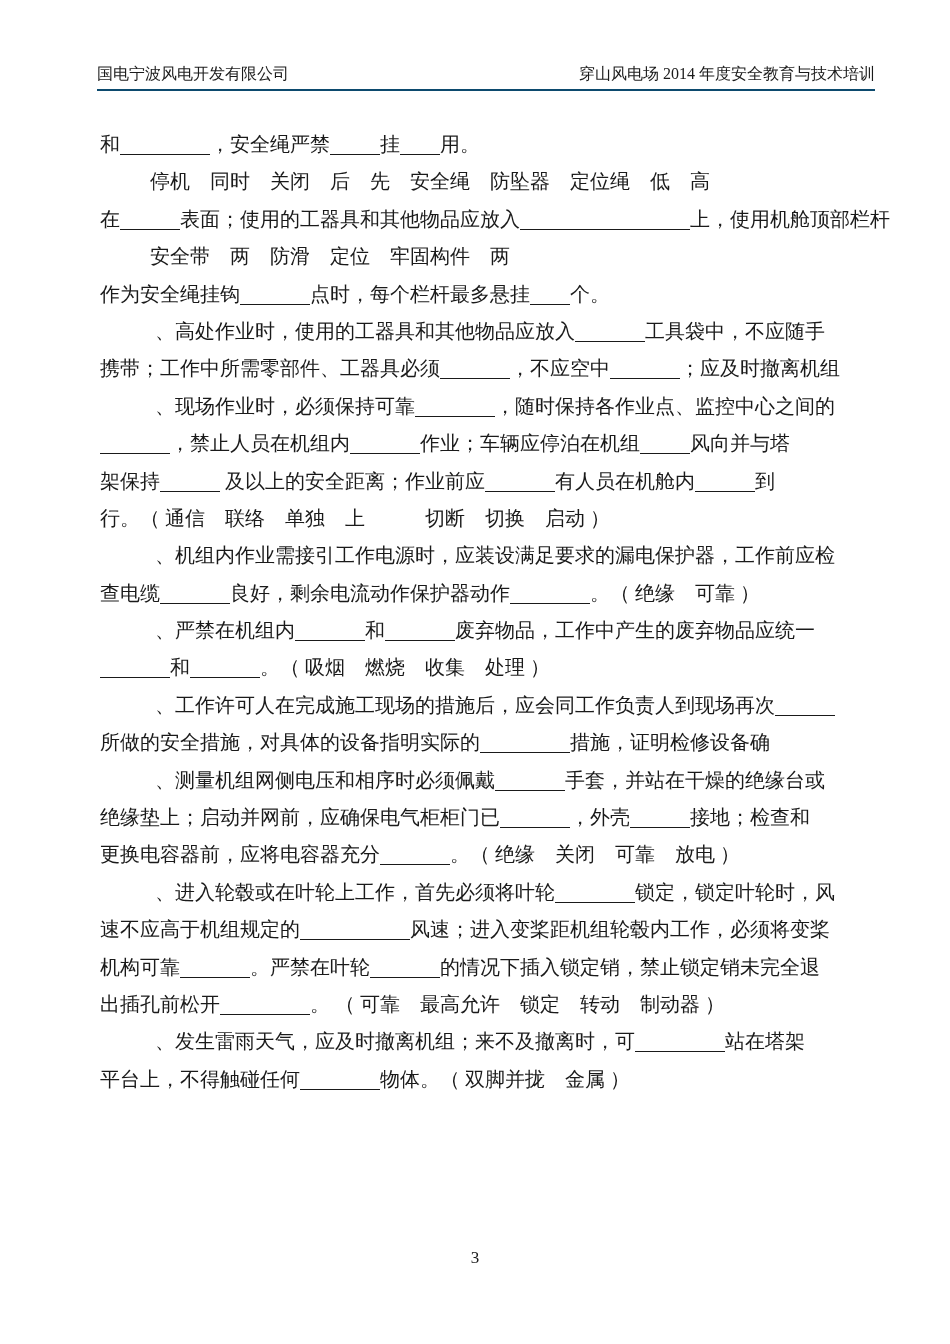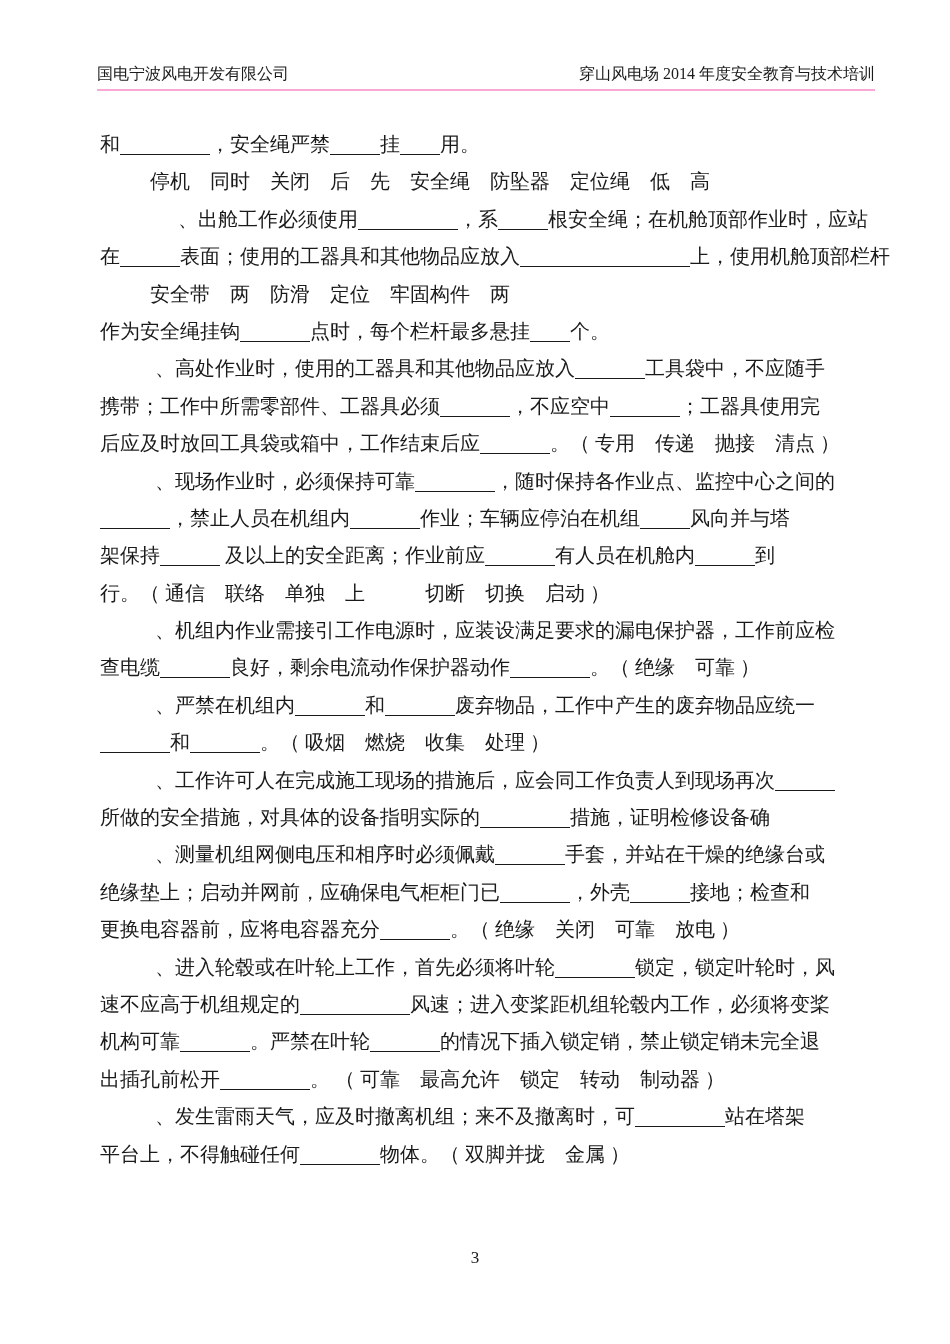--- a/index.html
+++ b/index.html
@@ -11,21 +11,21 @@
     font-family:"Liberation Serif","DejaVu Serif",serif;
     color:#1a1a1a;
     overflow:hidden;
   }
   .header{
     position:absolute;
     left:97px;right:75px;top:63px;
     display:flex;justify-content:space-between;align-items:flex-end;
     font-size:16px;line-height:22px;
     padding-bottom:4px;
-    border-bottom:2px solid #f9a8d4;
+    border-bottom:2px solid #0c4a6e;
     white-space:nowrap;
   }
   .doc-body{
     position:absolute;
     left:100px;top:126px;width:790px;
     font-size:20px;
   }
   .line{
     height:37.4px;
     line-height:37.4px;
@@ -54,27 +54,25 @@
 <div class="page">
 
   <div class="header">
     <span>国电宁波风电开发有限公司</span>
     <span>穿山风电场 2014 年度安全教育与技术培训</span>
   </div>
 
   <div class="doc-body">
       <div class="line cont"><span>和</span><span class="blank" style="width: 90px;"></span><span>，安全绳严禁</span><span class="blank" style="width: 50px;"></span><span>挂</span><span class="blank" style="width: 40px;"></span><span>用。</span></div>
       <div class="line opt"><span>停机</span><span class="wsp" style="width: 20px;"></span><span>同时</span><span class="wsp" style="width: 20px;"></span><span>关闭</span><span class="wsp" style="width: 20px;"></span><span>后</span><span class="wsp" style="width: 20px;"></span><span>先</span><span class="wsp" style="width: 20px;"></span><span>安全绳</span><span class="wsp" style="width: 20px;"></span><span>防坠器</span><span class="wsp" style="width: 20px;"></span><span>定位绳</span><span class="wsp" style="width: 20px;"></span><span>低</span><span class="wsp" style="width: 20px;"></span><span>高</span></div>
-      <div class="line qdeep"><span>、出舱工作必须使用</span><span class="blank" style="width: 100px;"></span><span>，系</span><span class="blank" style="width: 50px;"></span><span>根安全绳；在机舱顶部作业时，应站</span></div>
       <div class="line cont"><span>在</span><span class="blank" style="width: 60px;"></span><span>表面；使用的工器具和其他物品应放入</span><span class="blank" style="width: 170px;"></span><span>上，使用机舱顶部栏杆</span></div>
       <div class="line opt"><span>安全带</span><span class="wsp" style="width: 20px;"></span><span>两</span><span class="wsp" style="width: 20px;"></span><span>防滑</span><span class="wsp" style="width: 20px;"></span><span>定位</span><span class="wsp" style="width: 20px;"></span><span>牢固构件</span><span class="wsp" style="width: 20px;"></span><span>两</span></div>
       <div class="line cont"><span>作为安全绳挂钩</span><span class="blank" style="width: 70px;"></span><span>点时，每个栏杆最多悬挂</span><span class="blank" style="width: 40px;"></span><span>个。</span></div>
       <div class="line q"><span>、高处作业时，使用的工器具和其他物品应放入</span><span class="blank" style="width: 70px;"></span><span>工具袋中，不应随手</span></div>
-      <div class="line cont"><span>携带；工作中所需零部件、工器具必须</span><span class="blank" style="width: 70px;"></span><span>，不应空中</span><span class="blank" style="width: 70px;"></span><span>；工器具使用完</span></div>
-      <div class="line cont"><span>后应及时放回工具袋或箱中，工作结束后应</span><span class="blank" style="width: 70px;"></span><span>。（ 专用</span><span class="wsp" style="width: 20px;"></span><span>传递</span><span class="wsp" style="width: 20px;"></span><span>抛接</span><span class="wsp" style="width: 20px;"></span><span>清点 ）</span></div>
+      <div class="line cont"><span>携带；工作中所需零部件、工器具必须</span><span class="blank" style="width: 70px;"></span><span>，不应空中</span><span class="blank" style="width: 70px;"></span><span>；应及时撤离机组</span></div>
       <div class="line q"><span>、现场作业时，必须保持可靠</span><span class="blank" style="width: 80px;"></span><span>，随时保持各作业点、监控中心之间的</span></div>
       <div class="line cont"><span class="blank" style="width: 70px;"></span><span>，禁止人员在机组内</span><span class="blank" style="width: 70px;"></span><span>作业；车辆应停泊在机组</span><span class="blank" style="width: 50px;"></span><span>风向并与塔</span></div>
       <div class="line cont"><span>架保持</span><span class="blank" style="width: 60px;"></span><span> 及以上的安全距离；作业前应</span><span class="blank" style="width: 70px;"></span><span>有人员在机舱内</span><span class="blank" style="width: 60px;"></span><span>到</span></div>
       <div class="line cont"><span>行。（ 通信</span><span class="wsp" style="width: 20px;"></span><span>联络</span><span class="wsp" style="width: 20px;"></span><span>单独</span><span class="wsp" style="width: 20px;"></span><span>上</span><span class="wsp" style="width: 60px;"></span><span>切断</span><span class="wsp" style="width: 20px;"></span><span>切换</span><span class="wsp" style="width: 20px;"></span><span>启动 ）</span></div>
       <div class="line q"><span>、机组内作业需接引工作电源时，应装设满足要求的漏电保护器，工作前应检</span></div>
       <div class="line cont"><span>查电缆</span><span class="blank" style="width: 70px;"></span><span>良好，剩余电流动作保护器动作</span><span class="blank" style="width: 80px;"></span><span>。（ 绝缘</span><span class="wsp" style="width: 20px;"></span><span>可靠 ）</span></div>
       <div class="line q"><span>、严禁在机组内</span><span class="blank" style="width: 70px;"></span><span>和</span><span class="blank" style="width: 70px;"></span><span>废弃物品，工作中产生的废弃物品应统一</span></div>
       <div class="line cont"><span class="blank" style="width: 70px;"></span><span>和</span><span class="blank" style="width: 70px;"></span><span>。（ 吸烟</span><span class="wsp" style="width: 20px;"></span><span>燃烧</span><span class="wsp" style="width: 20px;"></span><span>收集</span><span class="wsp" style="width: 20px;"></span><span>处理 ）</span></div>
       <div class="line q"><span>、工作许可人在完成施工现场的措施后，应会同工作负责人到现场再次</span><span class="blank" style="width: 60px;"></span></div>
       <div class="line cont"><span>所做的安全措施，对具体的设备指明实际的</span><span class="blank" style="width: 90px;"></span><span>措施，证明检修设备确</span></div>

